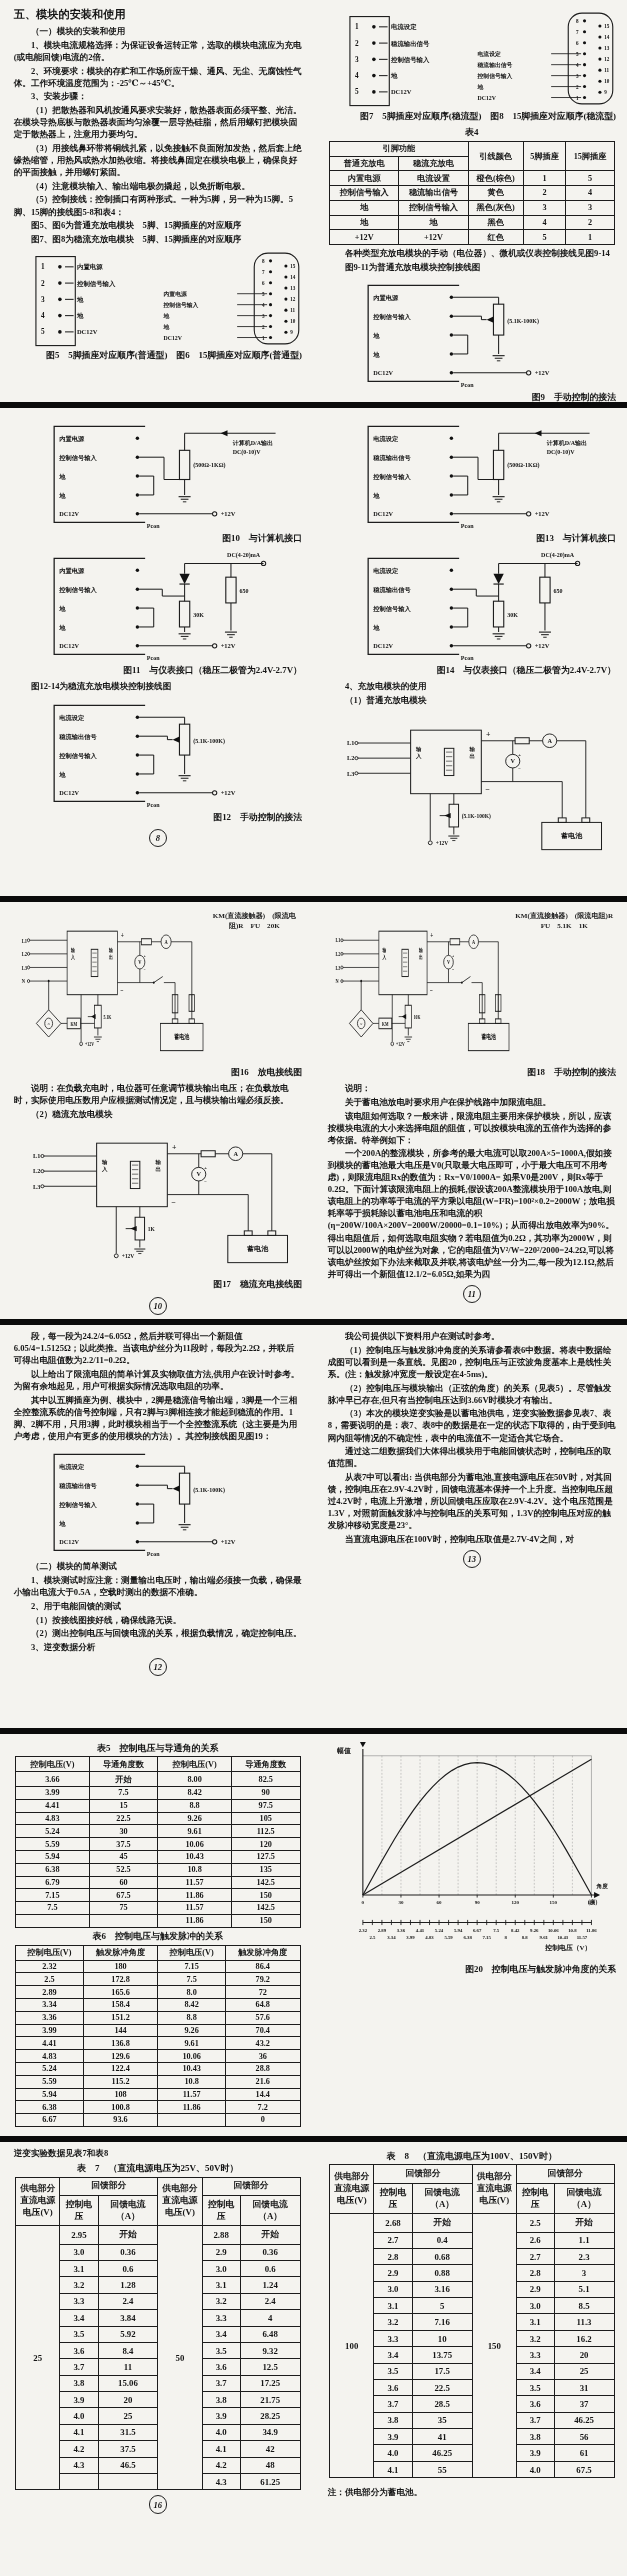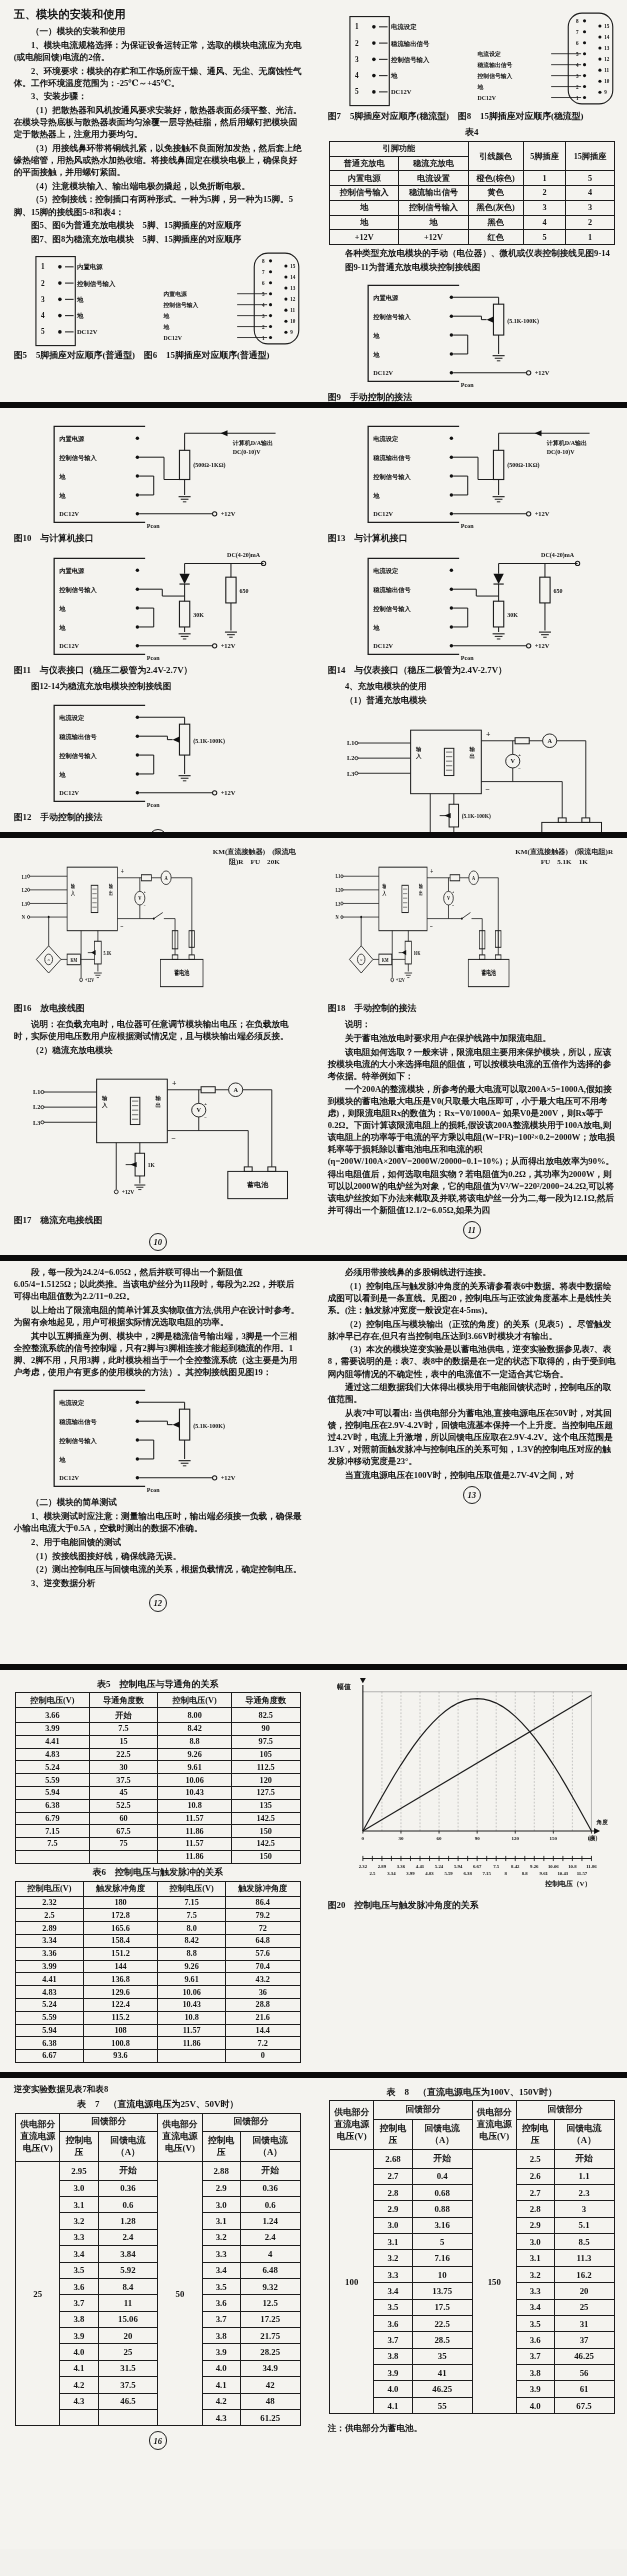--- a/index.html
+++ b/index.html
@@ -3,21 +3,21 @@
 <meta charset="utf-8">
 <style>
   html,body{margin:0;padding:0;}
   body{width:627px;background:#f2f1ed;font-family:"Liberation Serif","DejaVu Serif",serif;color:#161616;}
   .doc{width:627px;}
   .page-row{display:grid;grid-template-columns:314px 314px;overflow:hidden;background:#f4f3ef;}
   .col{padding:5.2px 12px 1.7px 13.7px;box-sizing:border-box;position:relative;}
   .bar{height:6px;background:#0b0b0b;}
   .doc-h{font-size:11.2px;font-weight:700;margin:1.7px 0 3.4px;}
   p.para{font-size:8.6px;line-height:1.4;margin:0 0 1.7px;text-indent:2em;font-weight:600;}
-  .figcap{text-align:left;font-size:8.9px;font-weight:700;margin:0.9px 0 3.4px;}
+  .figcap{text-align:right;font-size:8.9px;font-weight:700;margin:0.9px 0 3.4px;}
   .tbl-title{text-align:center;font-size:9px;font-weight:700;margin:2.6px 0 1.7px;}
   .pageno{display:flex;justify-content:center;margin:5.2px 0 1.7px;}
   .pageno span{width:16.3px;height:16.3px;border:1.1px solid #222;border-radius:50%;display:flex;align-items:center;justify-content:center;font-style:italic;font-size:8.6px;font-weight:700;}
   table.t4{border-collapse:collapse;margin:1.7px auto;width:99%;padding-left:12px;}
   .t4 th,.t4 td{border:1.2px solid #1c1c1c;font-size:8.2px;padding:1.4px 1.7px;text-align:center;font-weight:700;}
   table.fbt{border-collapse:collapse;margin:1px auto;width:99%;}
   .fbt th,.fbt td{border:1px solid #1c1c1c;font-size:8.8px;padding:2.7px 2.6px;text-align:center;font-weight:600;}
   .fbt .vcol{width:38px;}
   .fig{margin:2.6px 0 0.9px;}
   .figrow{display:flex;justify-content:center;align-items:center;gap:1.7px;}
@@ -288,21 +288,21 @@
             <line x1="160" y1="70" x2="160" y2="92" stroke="#1d1d1d" stroke-width="1.2"></line>
             <line x1="143" y1="92" x2="160" y2="92" stroke="#1d1d1d" stroke-width="1.2"></line>
           </svg>
         </div>
       <div class="figcap">图9　手动控制的接法</div>
 
     </div>
   </div>
   <div class="bar"></div>
 
-  <div class="page-row" style="height:424px">
+  <div class="page-row" style="height:488px">
     <div class="col">
       <div class="fig figcenter">
           <svg width="284" height="115" viewBox="0 0 330 134" font-family="inherit">
             <path d="M150,12 H44 V124 H150" stroke="#1d1d1d" fill="none" stroke-width="1.5"></path>
             <text x="50" y="29" font-size="7.3" text-anchor="start" font-weight="600" fill="#131313">内置电源</text>
             <circle cx="141" cy="26" r="2" fill="#111"></circle>
             <text x="50" y="51" font-size="7.3" text-anchor="start" font-weight="600" fill="#131313">控制信号输入</text>
             <circle cx="141" cy="48" r="2" fill="#111"></circle>
             <text x="50" y="73" font-size="7.3" text-anchor="start" font-weight="600" fill="#131313">地</text>
             <circle cx="141" cy="70" r="2" fill="#111"></circle>
@@ -854,21 +854,21 @@
           <p class="para">（1）按接线图接好线，确保线路无误。</p>
           <p class="para">（2）测出控制电压与回馈电流的关系，根据负载情况，确定控制电压。</p>
           <p class="para">3、逆变数据分析</p>
         </div>
       <div class="pageno">
           <span>12</span>
         </div>
     </div>
     <div class="col">
       <div>
-          <p class="para">必须用带接线鼻的多股铜线进行连接。</p>
+          <p class="para">我公司提供以下资料用户在测试时参考。</p>
           <p class="para">（1）控制电压与触发脉冲角度的关系请参看表6中数据。将表中数据绘成图可以看到是一条直线。见图20，控制电压与正弦波角度基本上是线性关系。(注：触发脉冲宽度一般设定在4-5ms)。</p>
           <p class="para">（2）控制电压与模块输出（正弦的角度）的关系（见表5）。尽管触发脉冲早已存在,但只有当控制电压达到3.66V时模块才有输出。</p>
           <p class="para">（3）本次的模块逆变实验是以蓄电池供电，逆变实验数据参见表7、表8，需要说明的是：表7、表8中的数据是在一定的状态下取得的，由于受到电网内阻等情况的不确定性，表中的电流值不一定适合其它场合。</p>
           <p class="para">通过这二组数据我们大体得出模块用于电能回馈状态时，控制电压的取值范围。</p>
           <p class="para">从表7中可以看出: 当供电部分为蓄电池,直接电源电压在50V时，对其回馈，控制电压在2.9V-4.2V时，回馈电流基本保持一个上升度。当控制电压超过4.2V时，电流上升激增，所以回馈电压应取在2.9V-4.2V。这个电压范围是1.3V，对照前面触发脉冲与控制电压的关系可知，1.3V的控制电压对应的触发脉冲移动宽度是23°。</p>
           <p class="para">当直流电源电压在100V时，控制电压取值是2.7V-4V之间，对</p>
         </div>
       <div class="pageno">
           <span>13</span>
         </div>

